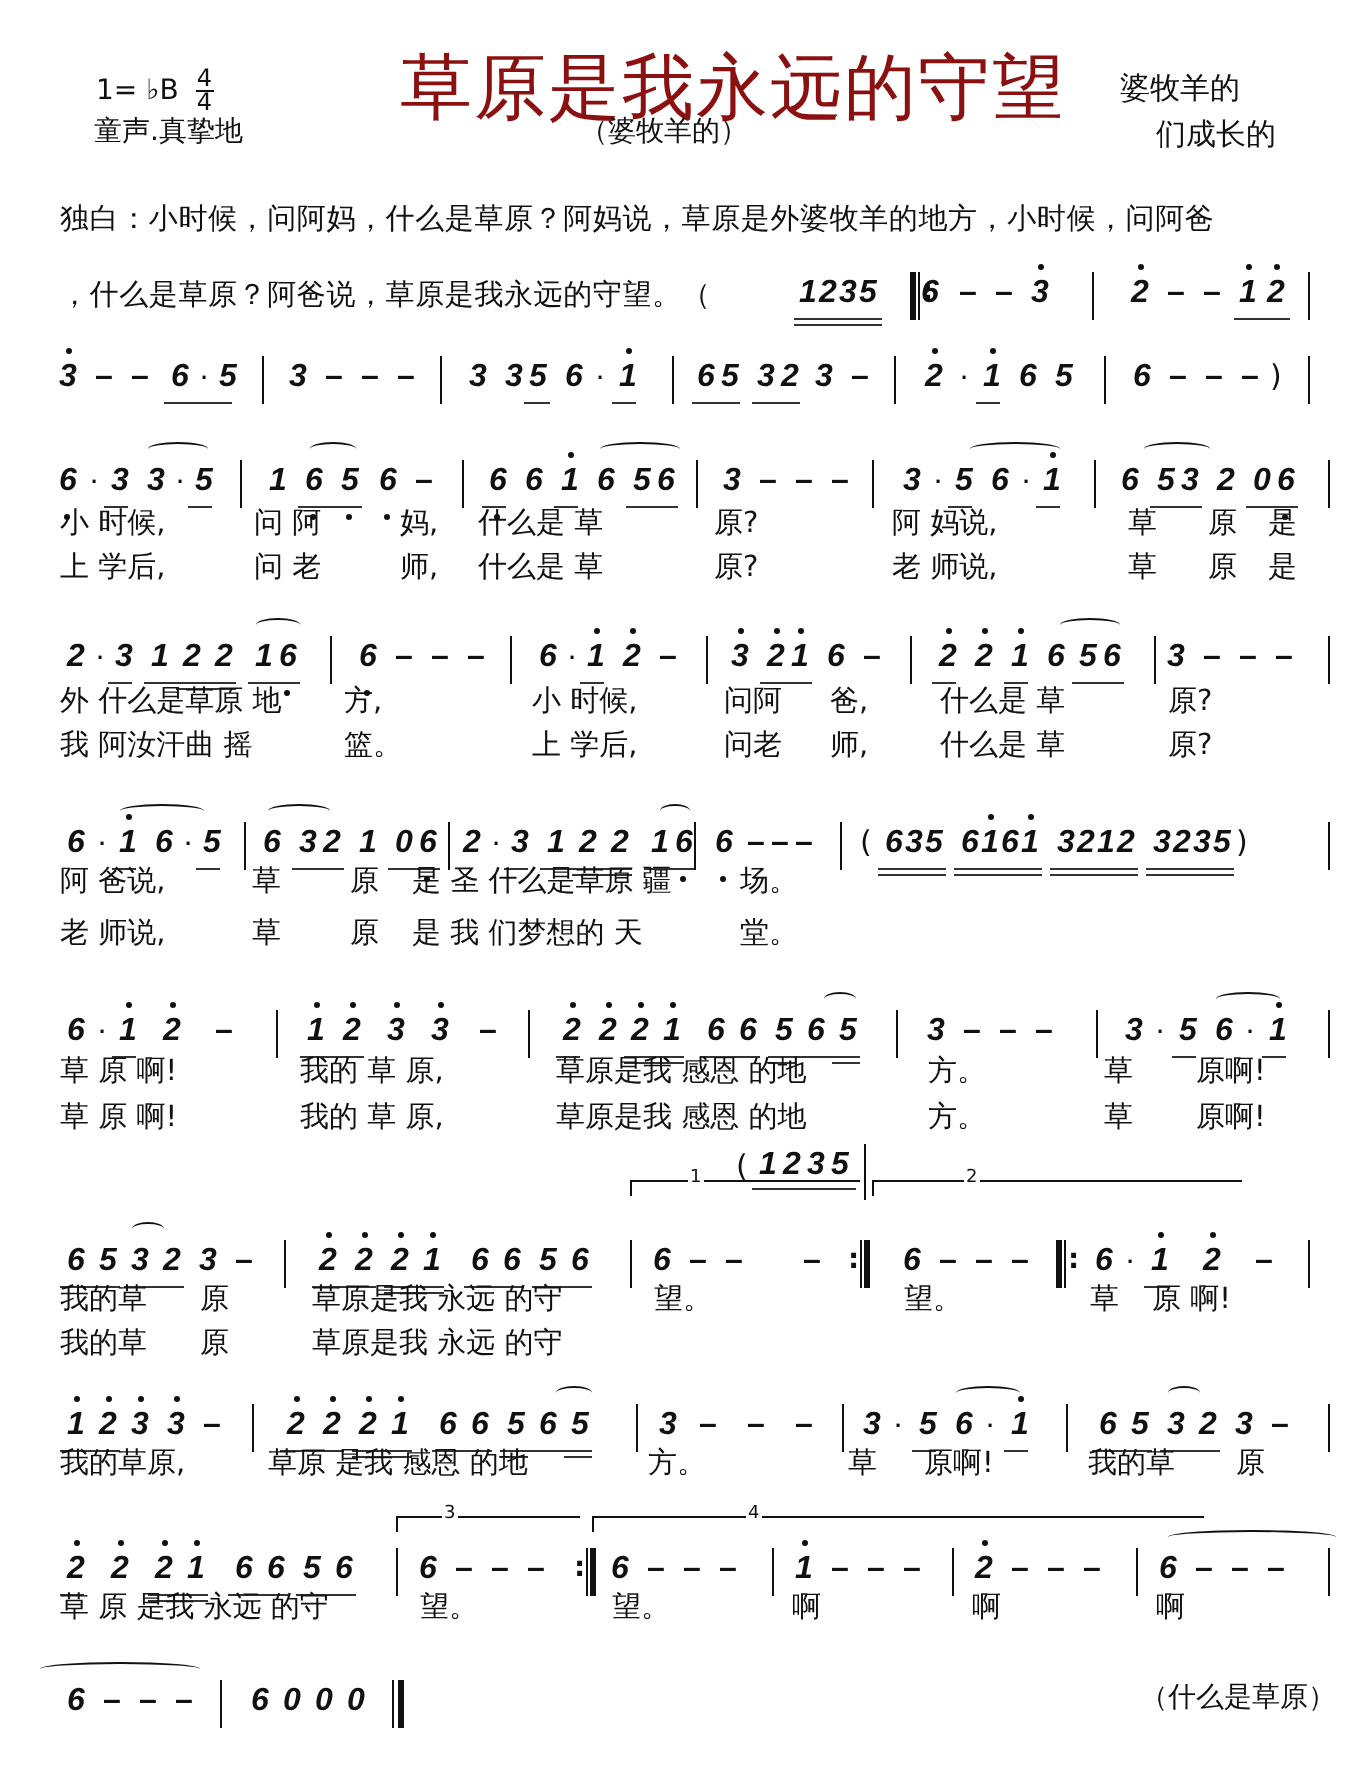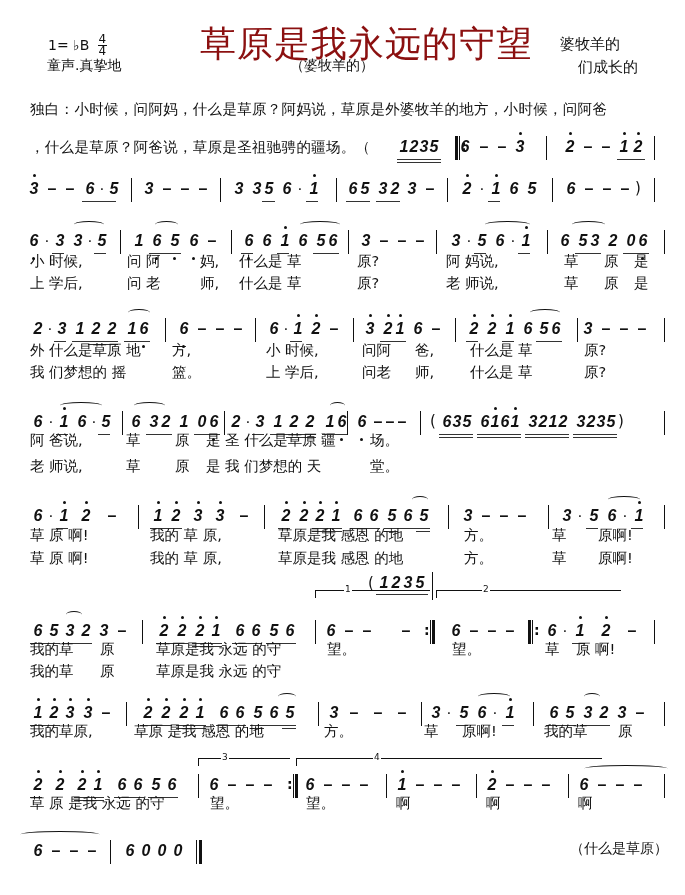--- a/index.html
+++ b/index.html
@@ -44,21 +44,21 @@
     <span>4</span>
   </span>
 </div>
 <div class="abs title" style="left:200px;top:20px;">草原是我永远的守望</div>
 <div class="abs sub" style="left:47px;top:57px;">童声.真挚地</div>
 <div class="abs sub" style="left:290px;top:57px;">（婆牧羊的）</div>
 <div class="abs hdr-small" style="left:560px;top:35px;">婆牧羊的</div>
 <div class="abs hdr-small" style="left:578px;top:58px;">们成长的</div>
 
 <div class="abs prose" style="left:30px;top:100px;">独白：小时候，问阿妈，什么是草原？阿妈说，草原是外婆牧羊的地方，小时候，问阿爸</div>
-<div class="abs prose" style="left:30px;top:138px;">，什么是草原？阿爸说，草原是圣祖驰骋的疆场。（</div>
+<div class="abs prose" style="left:30px;top:138px;">，什么是草原？阿爸说，草原是我永远的守望。（</div>
 
 <div id="score">
     <div class="row" style="top:128px;">
       <div class="tok" style="left:398px;width:12px;">
         <span class="d">1</span>
       </div>
       <div class="tok" style="left:408px;width:12px;">
         <span class="d">2</span>
       </div>
       <div class="tok" style="left:418px;width:12px;">
@@ -1158,21 +1158,21 @@
     <div class="lyric" style="left:564px;top:274px;">草</div>
     <div class="lyric" style="left:604px;top:274px;">原</div>
     <div class="lyric" style="left:634px;top:274px;">是</div>
     <div class="lyric" style="left:30px;top:341px;">外 什么是草原 地</div>
     <div class="lyric" style="left:172px;top:341px;">方,</div>
     <div class="lyric" style="left:266px;top:341px;">小 时候,</div>
     <div class="lyric" style="left:362px;top:341px;">问阿</div>
     <div class="lyric" style="left:415px;top:341px;">爸,</div>
     <div class="lyric" style="left:470px;top:341px;">什么是 草</div>
     <div class="lyric" style="left:584px;top:341px;">原?</div>
-    <div class="lyric" style="left:30px;top:363px;">我 们梦想的 摇</div>
+    <div class="lyric" style="left:30px;top:363px;">我 阿汝汗曲 摇</div>
     <div class="lyric" style="left:172px;top:363px;">篮。</div>
     <div class="lyric" style="left:266px;top:363px;">上 学后,</div>
     <div class="lyric" style="left:362px;top:363px;">问老</div>
     <div class="lyric" style="left:415px;top:363px;">师,</div>
     <div class="lyric" style="left:470px;top:363px;">什么是 草</div>
     <div class="lyric" style="left:584px;top:363px;">原?</div>
     <div class="lyric" style="left:30px;top:431px;">阿 爸说,</div>
     <div class="lyric" style="left:126px;top:431px;">草</div>
     <div class="lyric" style="left:175px;top:431px;">原</div>
     <div class="lyric" style="left:206px;top:431px;">是 圣 什么是草原 疆</div>

